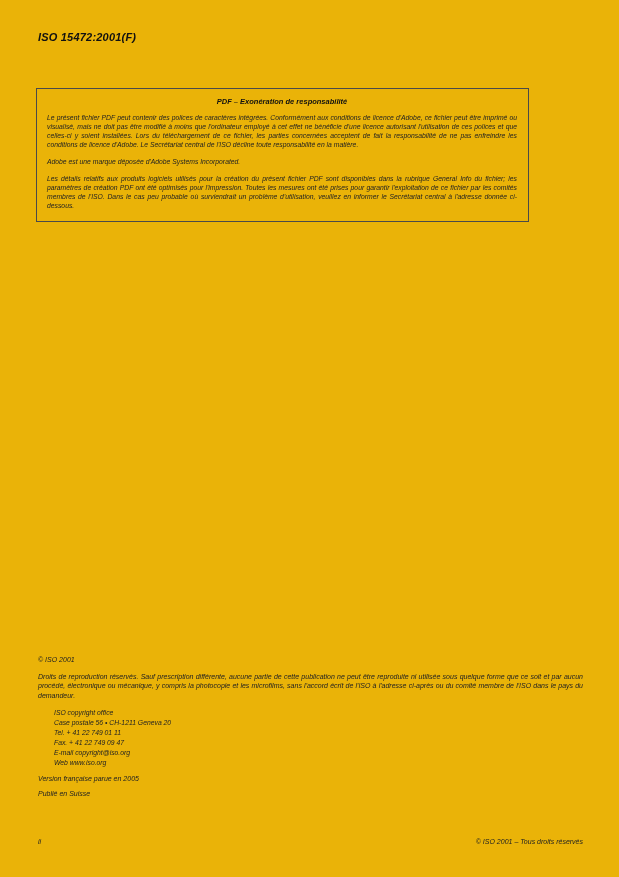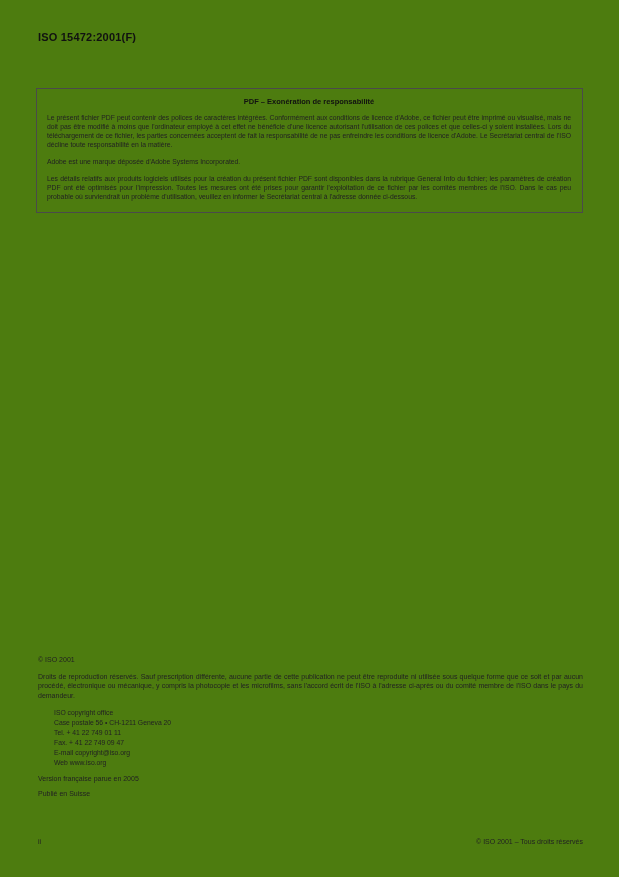--- a/index.html
+++ b/index.html
@@ -4,39 +4,40 @@
 <style>
   html, body {
     margin: 0;
     padding: 0;
     background: #ffffff;
   }
   .page {
     position: relative;
     width: 619px;
     height: 877px;
-    background: #4d7c0f;
+    background: #eab308;
     font-family: "Liberation Sans", sans-serif;
     color: #1a1a1a;
     overflow: hidden;
+    font-style: italic;
   }
   .doc-ref {
     position: absolute;
     top: 31px;
     left: 38px;
     font-size: 11px;
     font-weight: bold;
     letter-spacing: 0.2px;
     color: #111;
   }
   .disclaimer-box {
     position: absolute;
     top: 88px;
     left: 36px;
-    width: 547px;
+    width: 493px;
     box-sizing: border-box;
     border: 1px solid #4a4a4a;
     padding: 6px 11px 8px 10px;
   }
   .disclaimer-title {
     text-align: center;
     font-size: 7.5px;
     font-weight: bold;
     margin: 2px 0 8px 0;
     color: #111;

